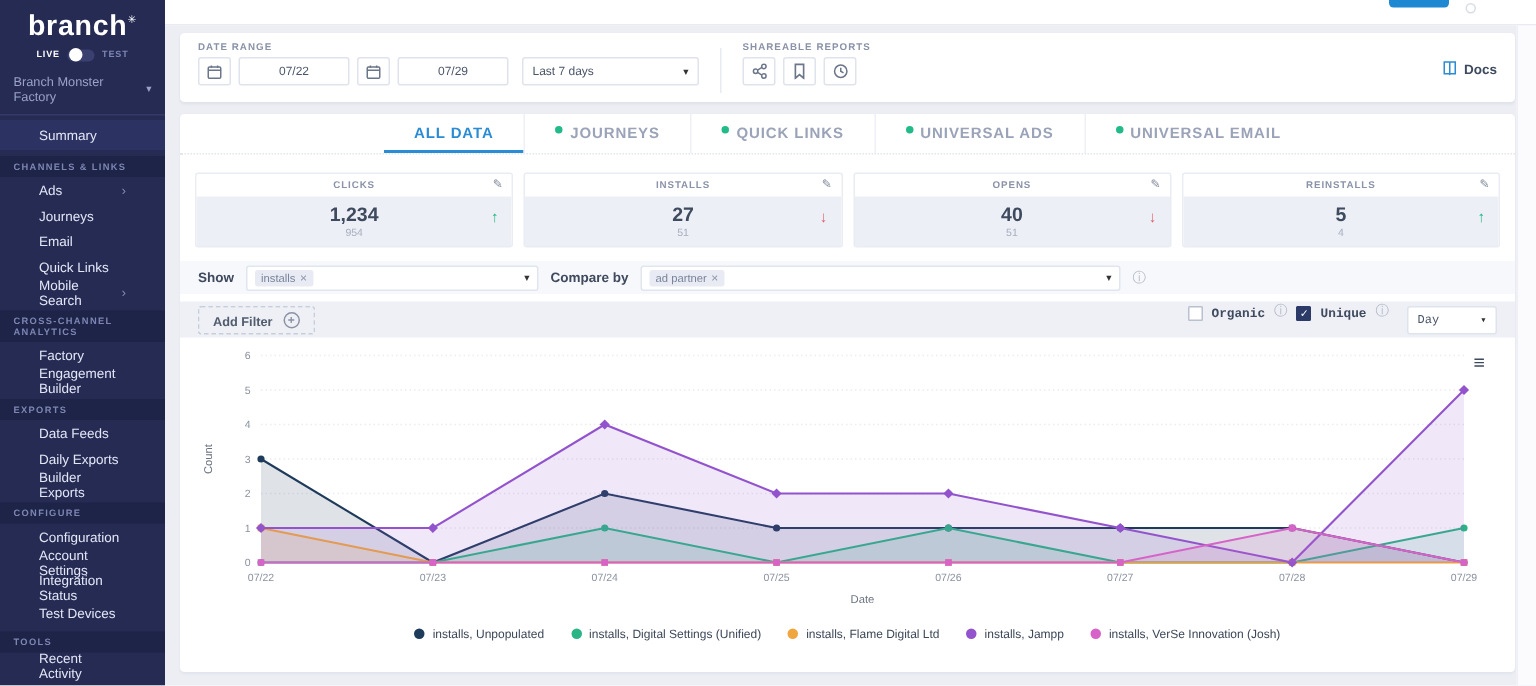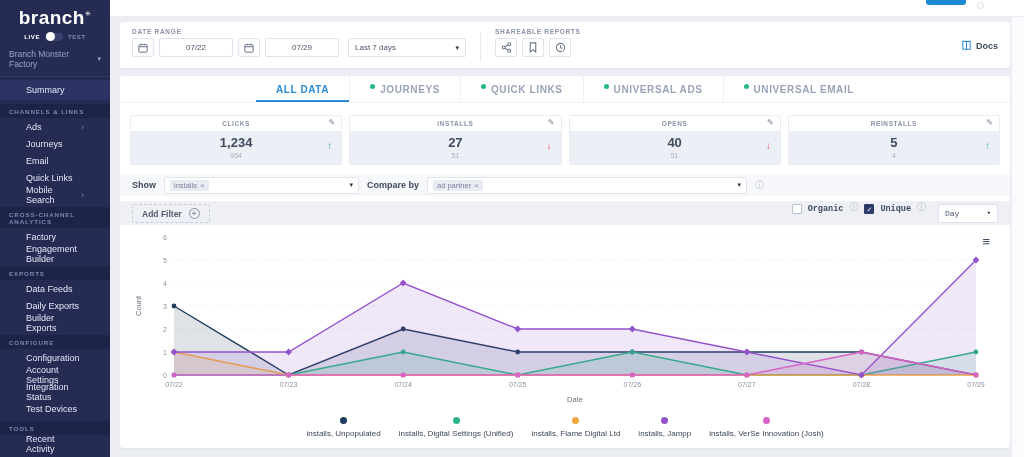--- a/index.html
+++ b/index.html
@@ -73,21 +73,21 @@
   .plus-circle { width:11px; height:11px; border:1px solid #8a92a4; border-radius:50%; display:flex; align-items:center; justify-content:center; font-size:8px; color:#8a92a4; }
   .filter-right { margin-left:auto; display:flex; align-items:flex-start; gap:6px;font-family:Liberation Mono, monospace; }
   .cbox { width:10px; height:10px; border:1px solid #b9c0ce; border-radius:1px; background:#fff; cursor:pointer; }
   .cbox.checked { background:#2c3a68; border-color:#2c3a68; color:#fff; font-size:8px; line-height:10px; text-align:center; }
   .cb-label { font-size:8.5px; font-weight:700; color:#3f4a5e; }
   .day-select { width:60px; height:19px; margin-left:6px; }
 
   .chart-wrap { position:relative; margin:2px 10px 0; }
   .hamburger { position:absolute; right:10px; top:8px; font-size:13px; color:#3e4a5e; cursor:pointer; line-height:1; }
   .legend { display:flex; justify-content:center; gap:18px; margin-top:0px; }
-  .legend-item { display:flex; align-items:center; gap:5px; font-size:8px; color:#3c4758;flex-direction:column; }
+  .legend-item { display:flex; align-items:center; gap:5px; font-size:8px; color:#3c4758; }
   .legend-dot { width:7px; height:7px; border-radius:50%; }
 
   .scroll-strip { position:absolute; right:0; top:17px; bottom:0; width:13px; background:#fbfbfd; border-left:1px solid #eef0f5; }
   svg text { font-family:"Liberation Sans",sans-serif; }
 </style>
 </head>
 <body>
 
 <div class="sidebar">
   <div class="logo"><span>branch</span><span class="sprout">✳</span></div>

